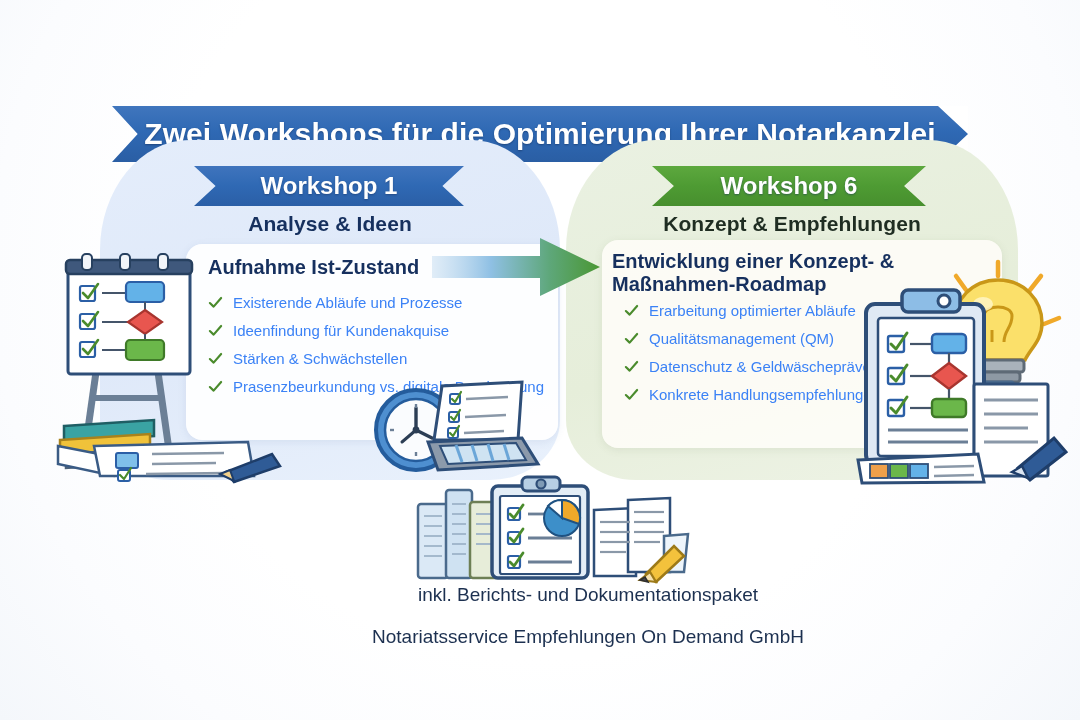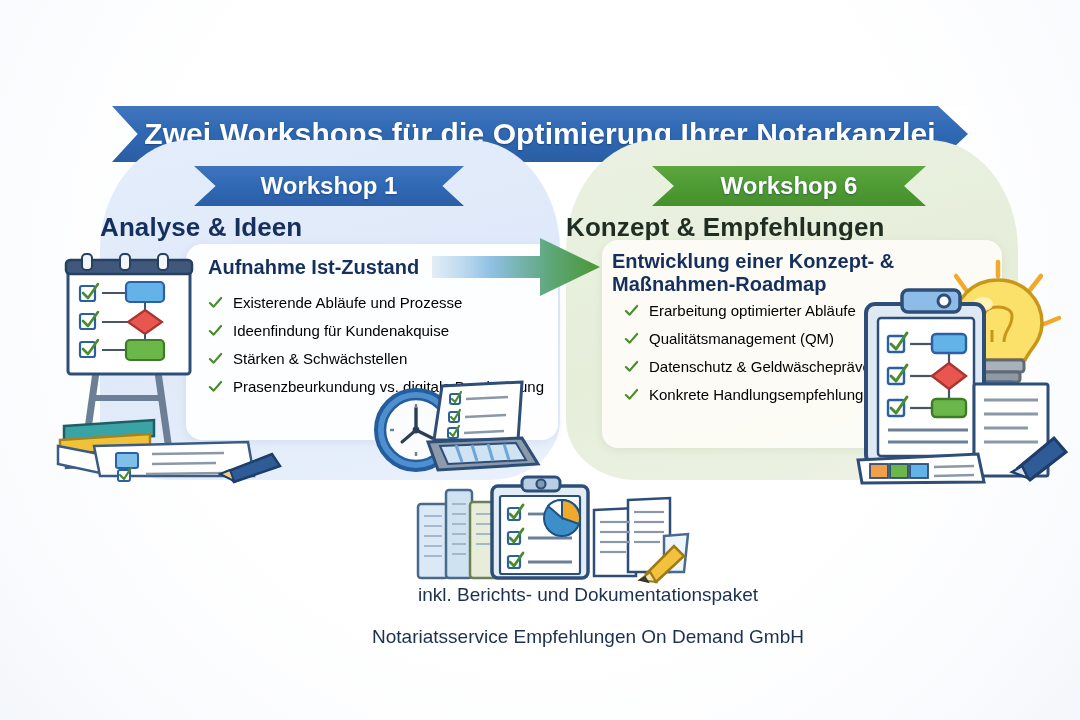--- a/index.html
+++ b/index.html
@@ -107,21 +107,22 @@
   .ribbon-green {
     left: 86px;
     width: 274px;
     background: linear-gradient(180deg, #5da83e 0%, #4e9b33 50%, #478f2e 100%);
   }
 
   .subtitle {
     position: absolute;
     top: 72px;
     width: 100%;
-    font-size: 26px;
+    text-align: center;
+    font-size: 21px;
     font-weight: bold;
     color: #16305e;
     letter-spacing: .1px;
   }
   .subtitle-right { color: #1f2d22; }
 
   
   .card {
     position: absolute;
     border-radius: 16px;
@@ -168,21 +169,21 @@
     position: absolute;
   }
   .bullets-left { left: 22px; top: 50px; width: 340px; }
   .bullets-right { left: 22px; top: 62px; width: 378px; }
 
   ul.bullets li {
     position: relative;
     padding-left: 25px;
     margin-bottom: 9px;
     font-size: 15px;
-    color: #000000;
+    color: #3b82f6;
     line-height: 1.26;
   }
   ul.bullets li .check {
     position: absolute;
     left: 0;
     top: 1px;
     width: 15px;
     height: 15px;
     color: #4a8b2c;
   }

